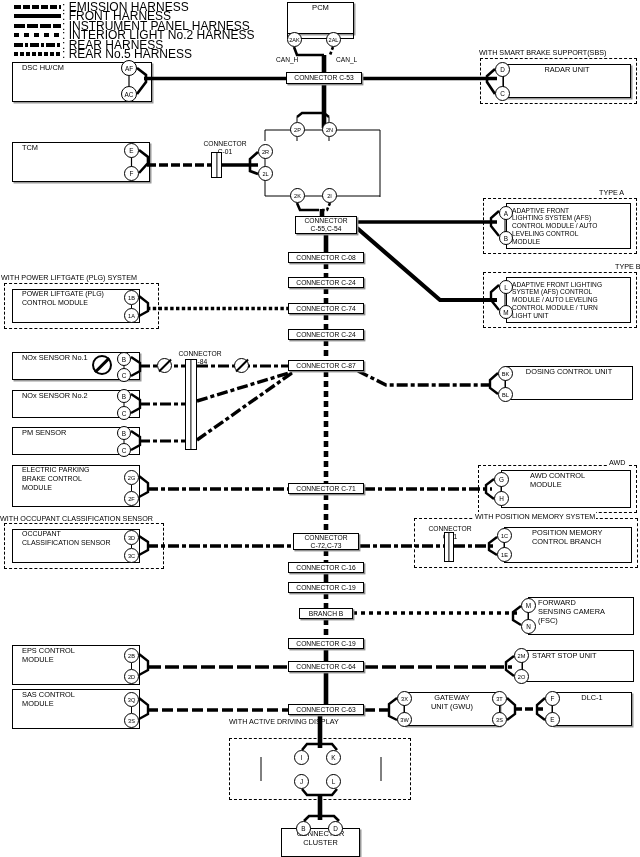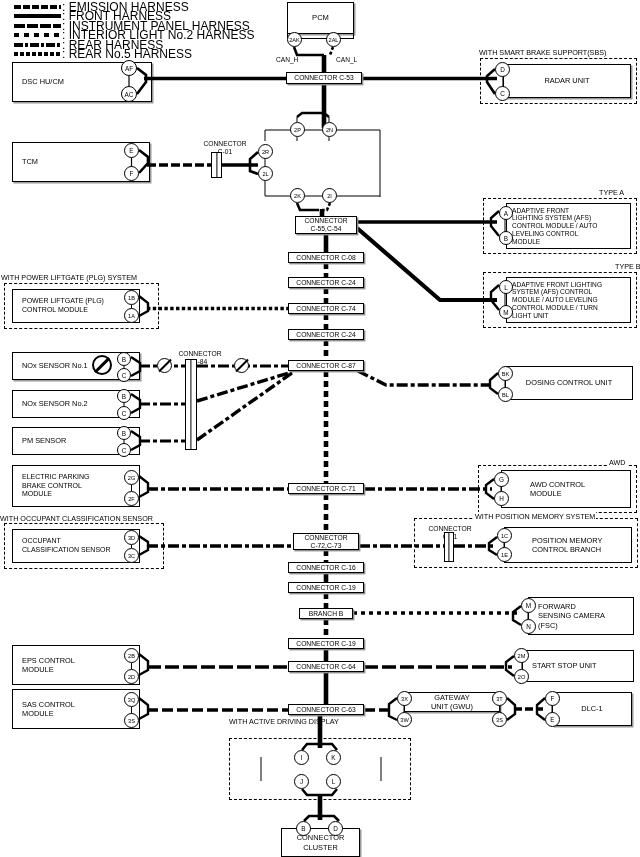--- a/index.html
+++ b/index.html
@@ -38,21 +38,21 @@
   .h-interior  { background-image: repeating-linear-gradient(to right, #000 0 5px, transparent 5px 10px); }
   .h-rear      { background-image: repeating-linear-gradient(to right, #000 0 9px, transparent 9px 11px, #000 11px 14px, transparent 14px 16px); }
   .h-rear5     { background-image: repeating-linear-gradient(to right, #000 0 4px, transparent 4px 6px); }
 
   
   .module {
     position: absolute;
     border: 1.2px solid #000;
     background: #fff;
     box-shadow: 1.5px 1.5px 0 0 #9a9a9a;
-    display: flex; align-items: center;
+    display: flex; 
     padding-left: 9px;
     font-size: 7.4px; line-height: 9.4px;
     color: #000;
     white-space: pre-line;
   }
   .module.thick { border-width: 1.6px; }
 
   
   .optbox {
     position: absolute;
@@ -518,21 +518,21 @@
     <span>3Q</span>
   </div>
   <div class="pin small" style="left:124px; top:713px; width:15px; height:15px;">
     <span>3S</span>
   </div>
 
   <div class="conn" style="left:288px; top:704px; width:76px; height:11px;">
     <span>CONNECTOR C-63</span>
   </div>
 
-  <div class="module" style="left:404px; top:692px; width:96px; height:20px; justify-content:center; padding-left:0; line-height:9.2px; text-align:center;">
+  <div class="module" style="left:404px; top:692px; width:96px; height:34px; justify-content:center; padding-left:0; line-height:9.2px; text-align:center;">
     <span>GATEWAY
 UNIT (GWU)</span>
   </div>
   <div class="pin small" style="left:397px; top:691px; width:15px; height:15px;">
     <span>3X</span>
   </div>
   <div class="pin small" style="left:397px; top:712px; width:15px; height:15px;">
     <span>3W</span>
   </div>
   <div class="pin small" style="left:492px; top:691px; width:15px; height:15px;">

